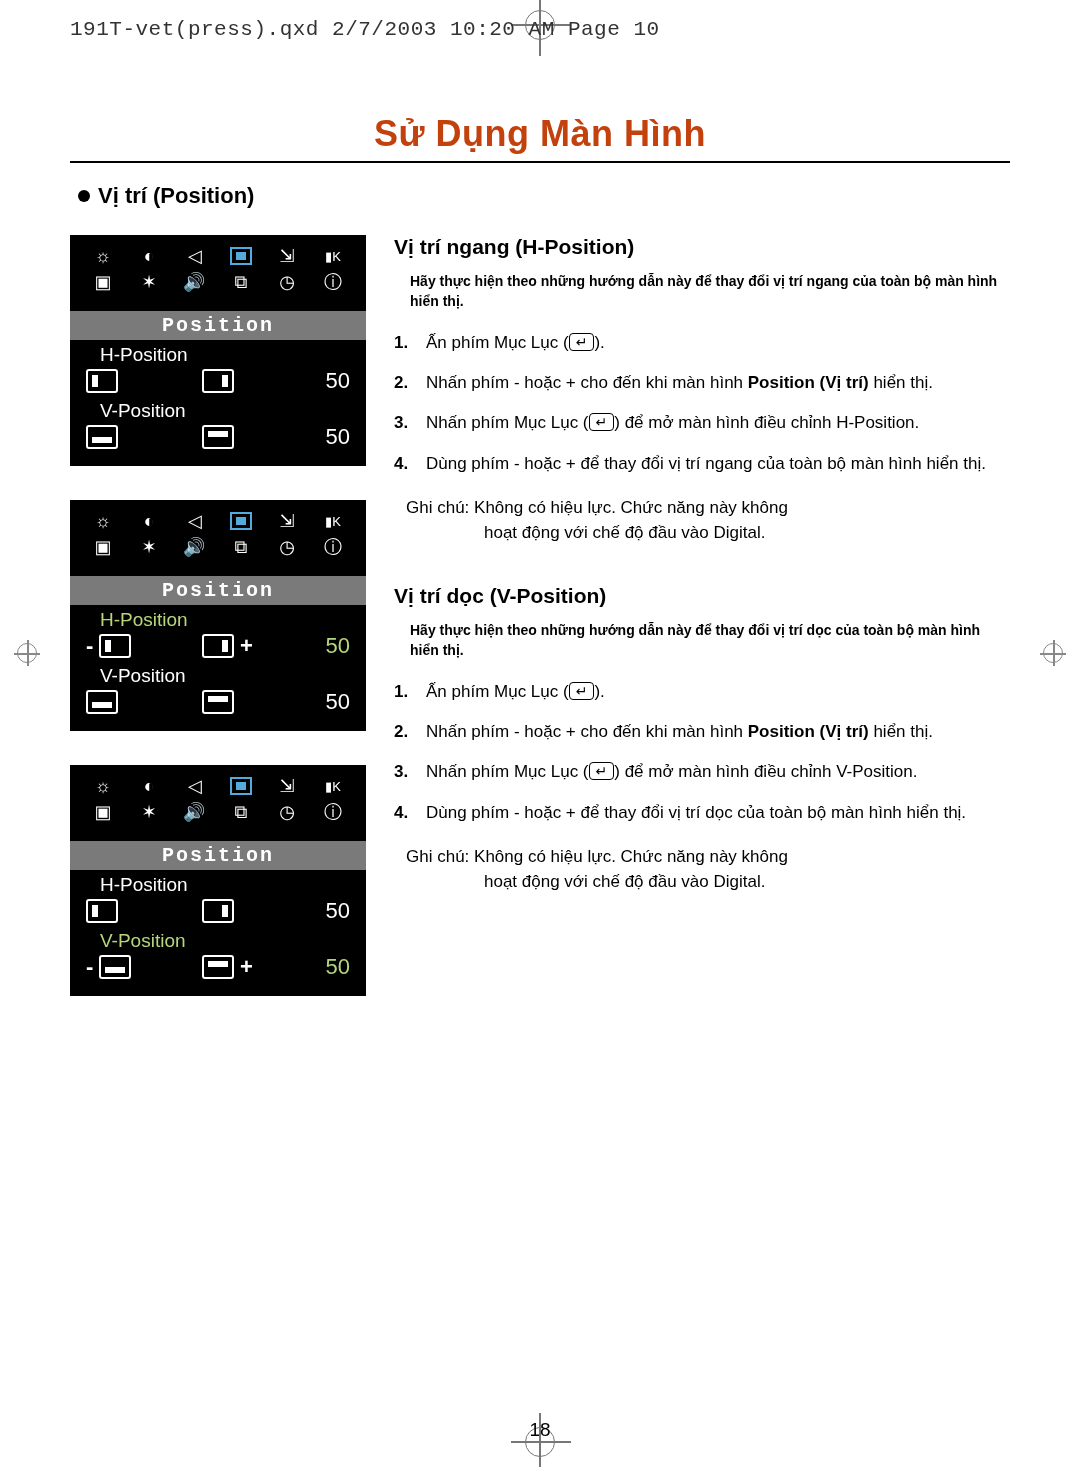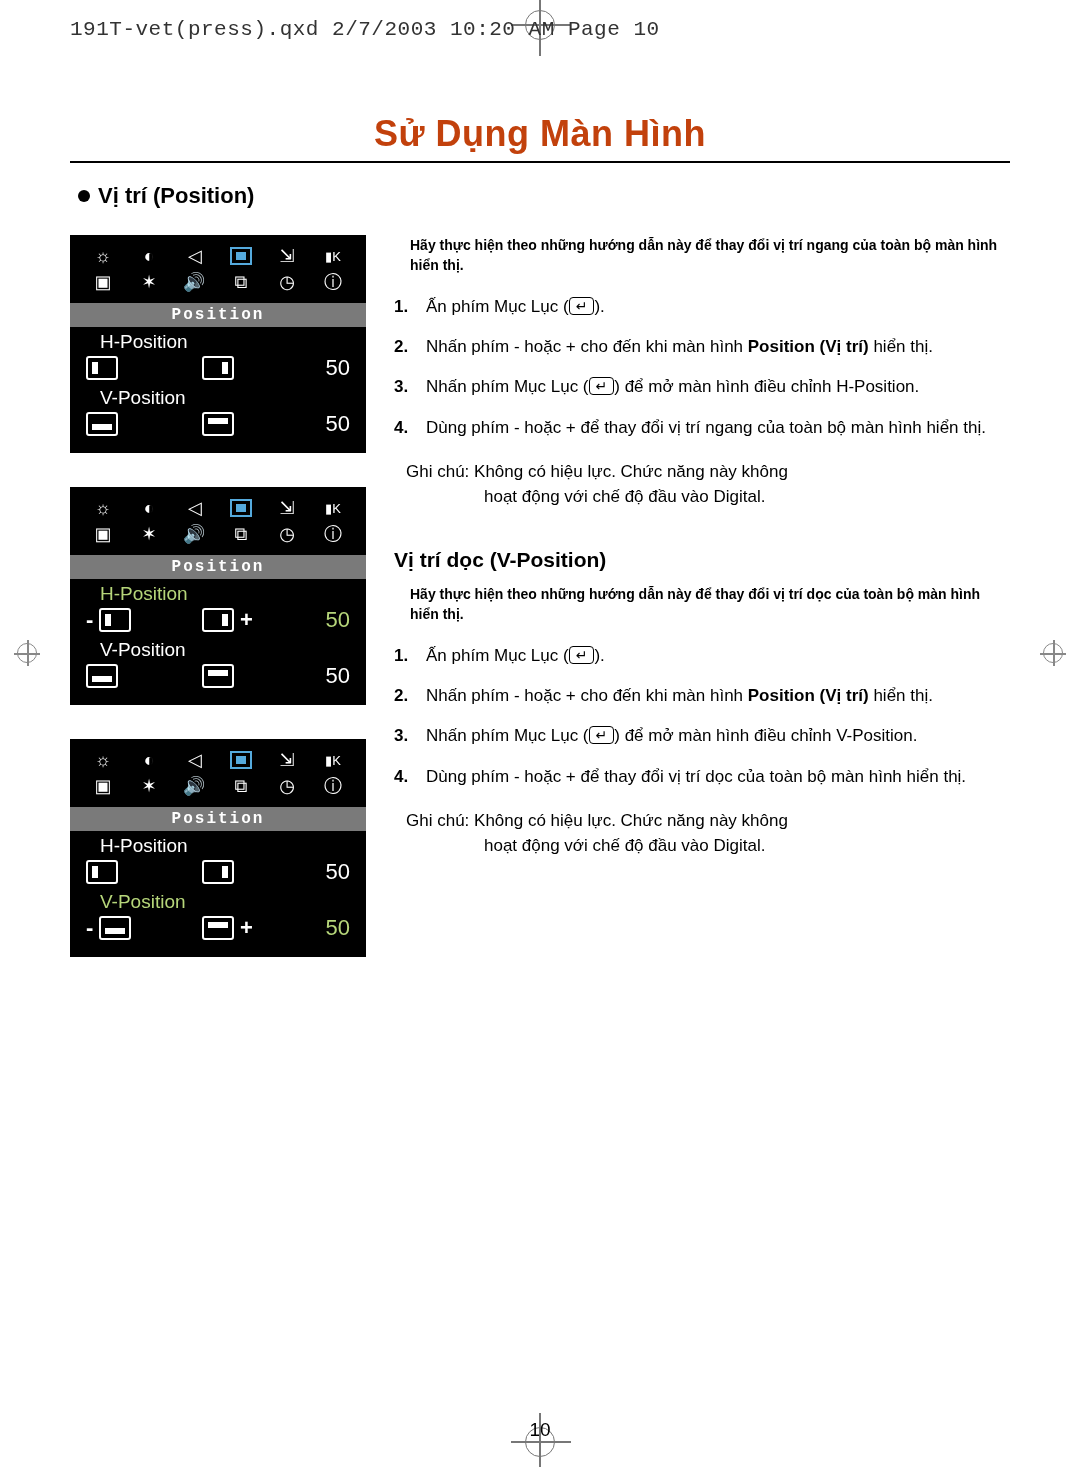--- a/index.html
+++ b/index.html
@@ -49,21 +49,21 @@
     background: #000; color:#fff; padding: 8px 0 10px 0;
     width: 100%;
   }
   .osd-icons {
     display:flex; justify-content:space-around; padding: 2px 10px;
   }
   .osd-icons .ic { width:24px; height:22px; display:flex; align-items:center; justify-content:center; font-size:18px; color:#fff;}
   .osd-icons .sel { position:relative; }
   .osd-label-row {
     background:#7a7a7a; text-align:center; font-family:"Courier New",monospace;
-    font-weight:bold; letter-spacing:2px; padding:3px 0; margin-top:8px; font-size:16px;
+    font-weight:bold; letter-spacing:2px; padding:3px 0; margin-top:16px; font-size:20px;
   }
   .osd-item { padding: 4px 14px 0 14px; }
   .osd-item-label { color:#fff; font-size:19px;margin-left:16px; }
   .osd-item-label.active { color:#b6d67a; }
   .osd-row {
     display:flex; align-items:center; justify-content:space-between; padding: 2px 2px 6px 2px;
   }
   .osd-row .side { display:flex; align-items:center; gap:6px; min-width:60px;}
   .osd-row .val { font-size:22px; min-width:32px; text-align:right; }
   .osd-row .val.active { color:#b6d67a; }
@@ -303,20 +303,21 @@
             <span class="val active">50</span>
           </div>
         </div>
       </div>
 
     </div>
 
     <div class="right-col">
 
       <div>
+        <div class="h3">Vị trí ngang (H-Position)</div>
         <p class="para bold">Hãy thực hiện theo những hướng dẫn này để thay đổi vị trí ngang của toàn bộ màn hình hiển thị.</p>
         <ol class="steps">
           <li>
             <span>Ấn phím Mục Lục (</span><span class="enter-key">↵</span><span>).</span>
           </li>
           <li>
             <span>Nhấn phím - hoặc + cho đến khi màn hình </span><span class="bold">Position (Vị trí)</span><span> hiển thị.</span>
           </li>
           <li>
             <span>Nhấn phím Mục Lục (</span><span class="enter-key">↵</span><span>) để mở màn hình điều chỉnh H-Position.</span>
@@ -352,13 +353,13 @@
         <div class="note">
           <span>Ghi chú:</span>
           <span>Không có hiệu lực. Chức năng này không</span>
           <span class="indent">hoạt động với chế độ đầu vào Digital.</span>
         </div>
       </div>
     </div>
   </div>
 </div>
 
-<div class="page-num">10</div>
+<div class="page-num">18</div>
 
 </body></html>

